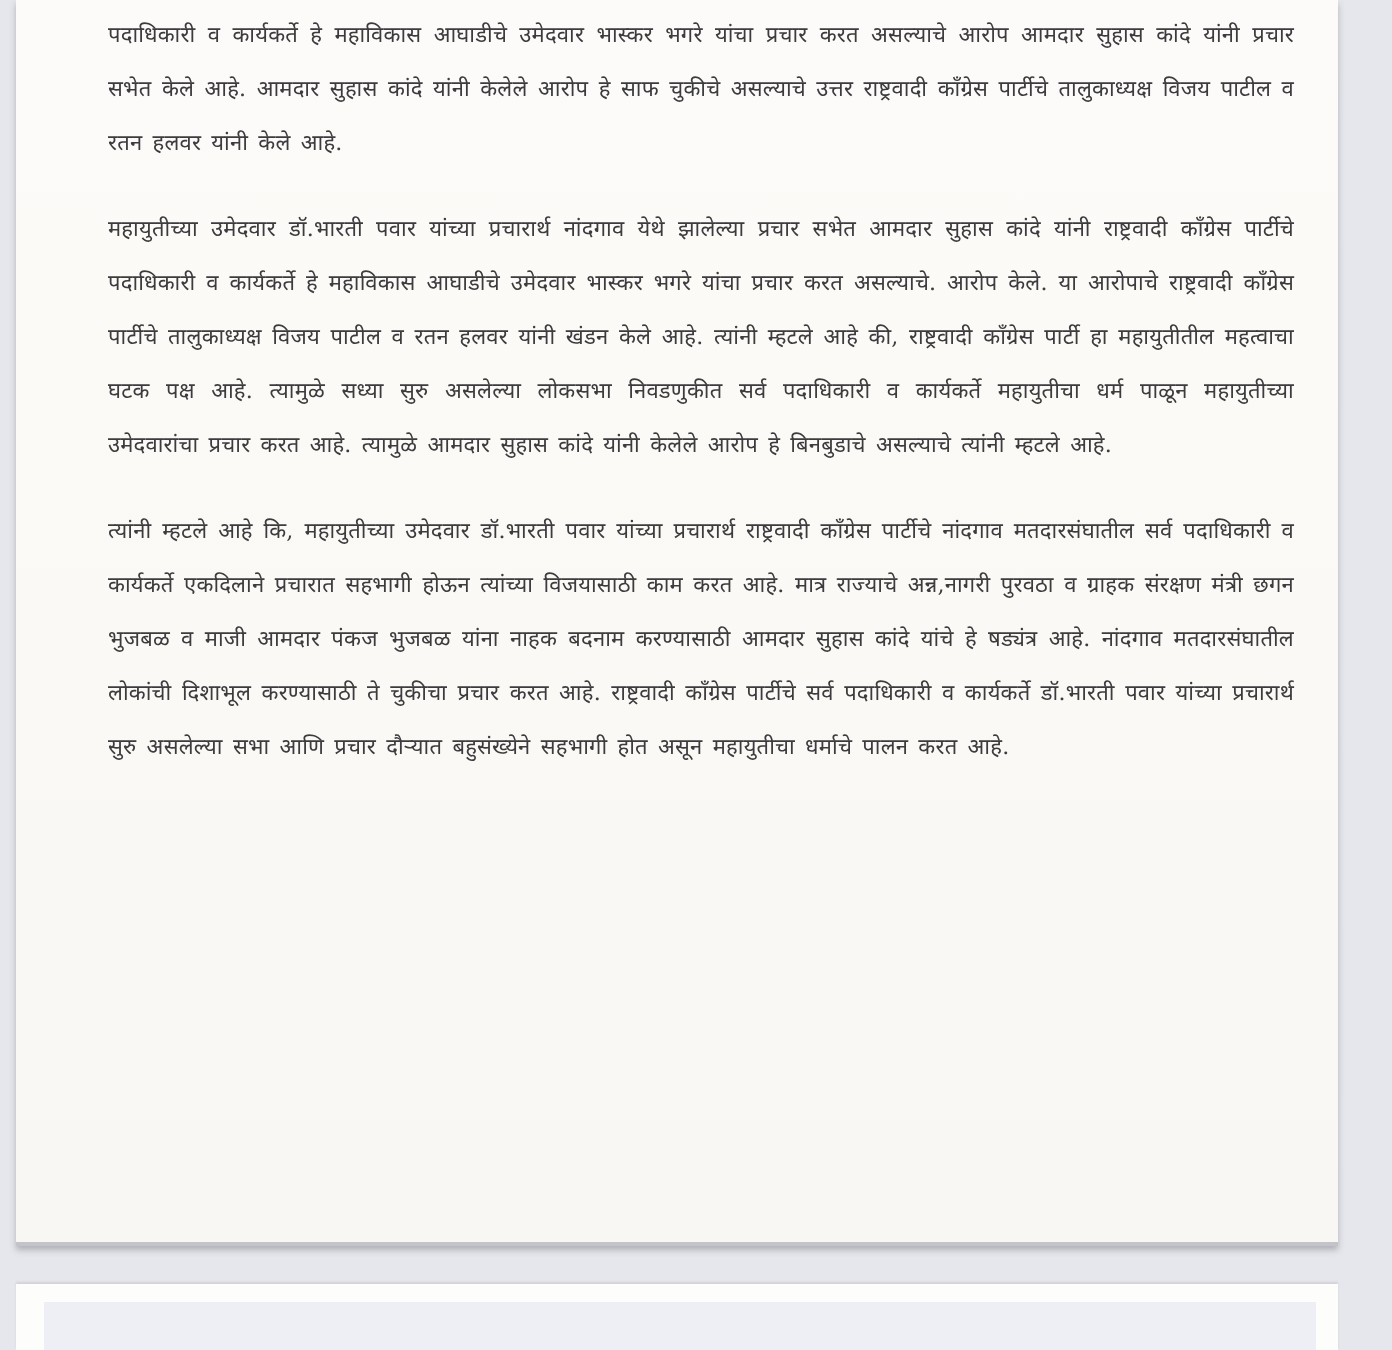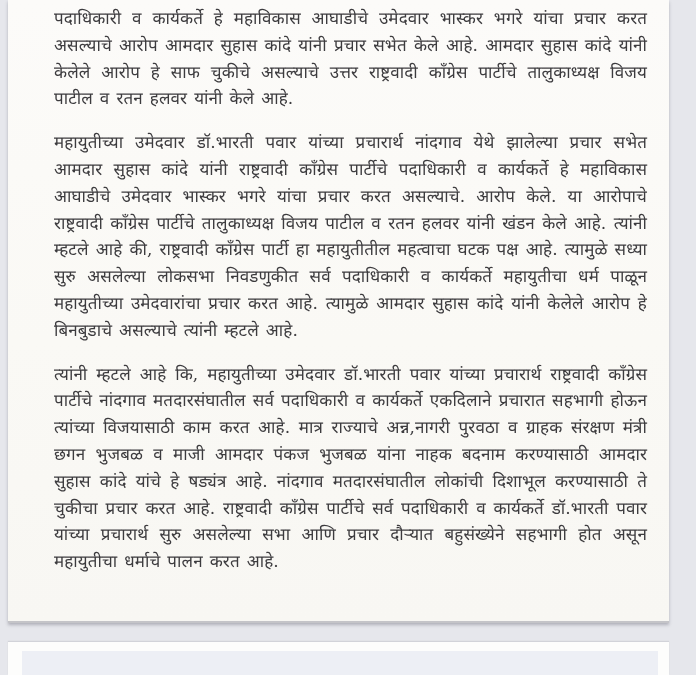--- a/index.html
+++ b/index.html
@@ -24,21 +24,21 @@
     position:absolute;
     left:8px;top:0;
     width:661px;height:623px;
     background:linear-gradient(180deg,#fcfbf9 0%,#faf9f5 55%,#f8f7f3 100%);
     border-bottom:2px solid var(--shadow);
     box-shadow:0 2px 3px rgba(110,110,125,.45);
   }
   .content{
     position:absolute;
     top:5px;left:46px;right:22px;
-    font-size:17px;
+    font-size:11px;
     line-height:26.8px;
     color:var(--ink);
     text-align:justify;
     letter-spacing:.1px;
     word-spacing:1.5px;
   }
   .content p{margin:0 0 17px 0;}
   .page2{
     position:absolute;
     left:8px;top:642px;

